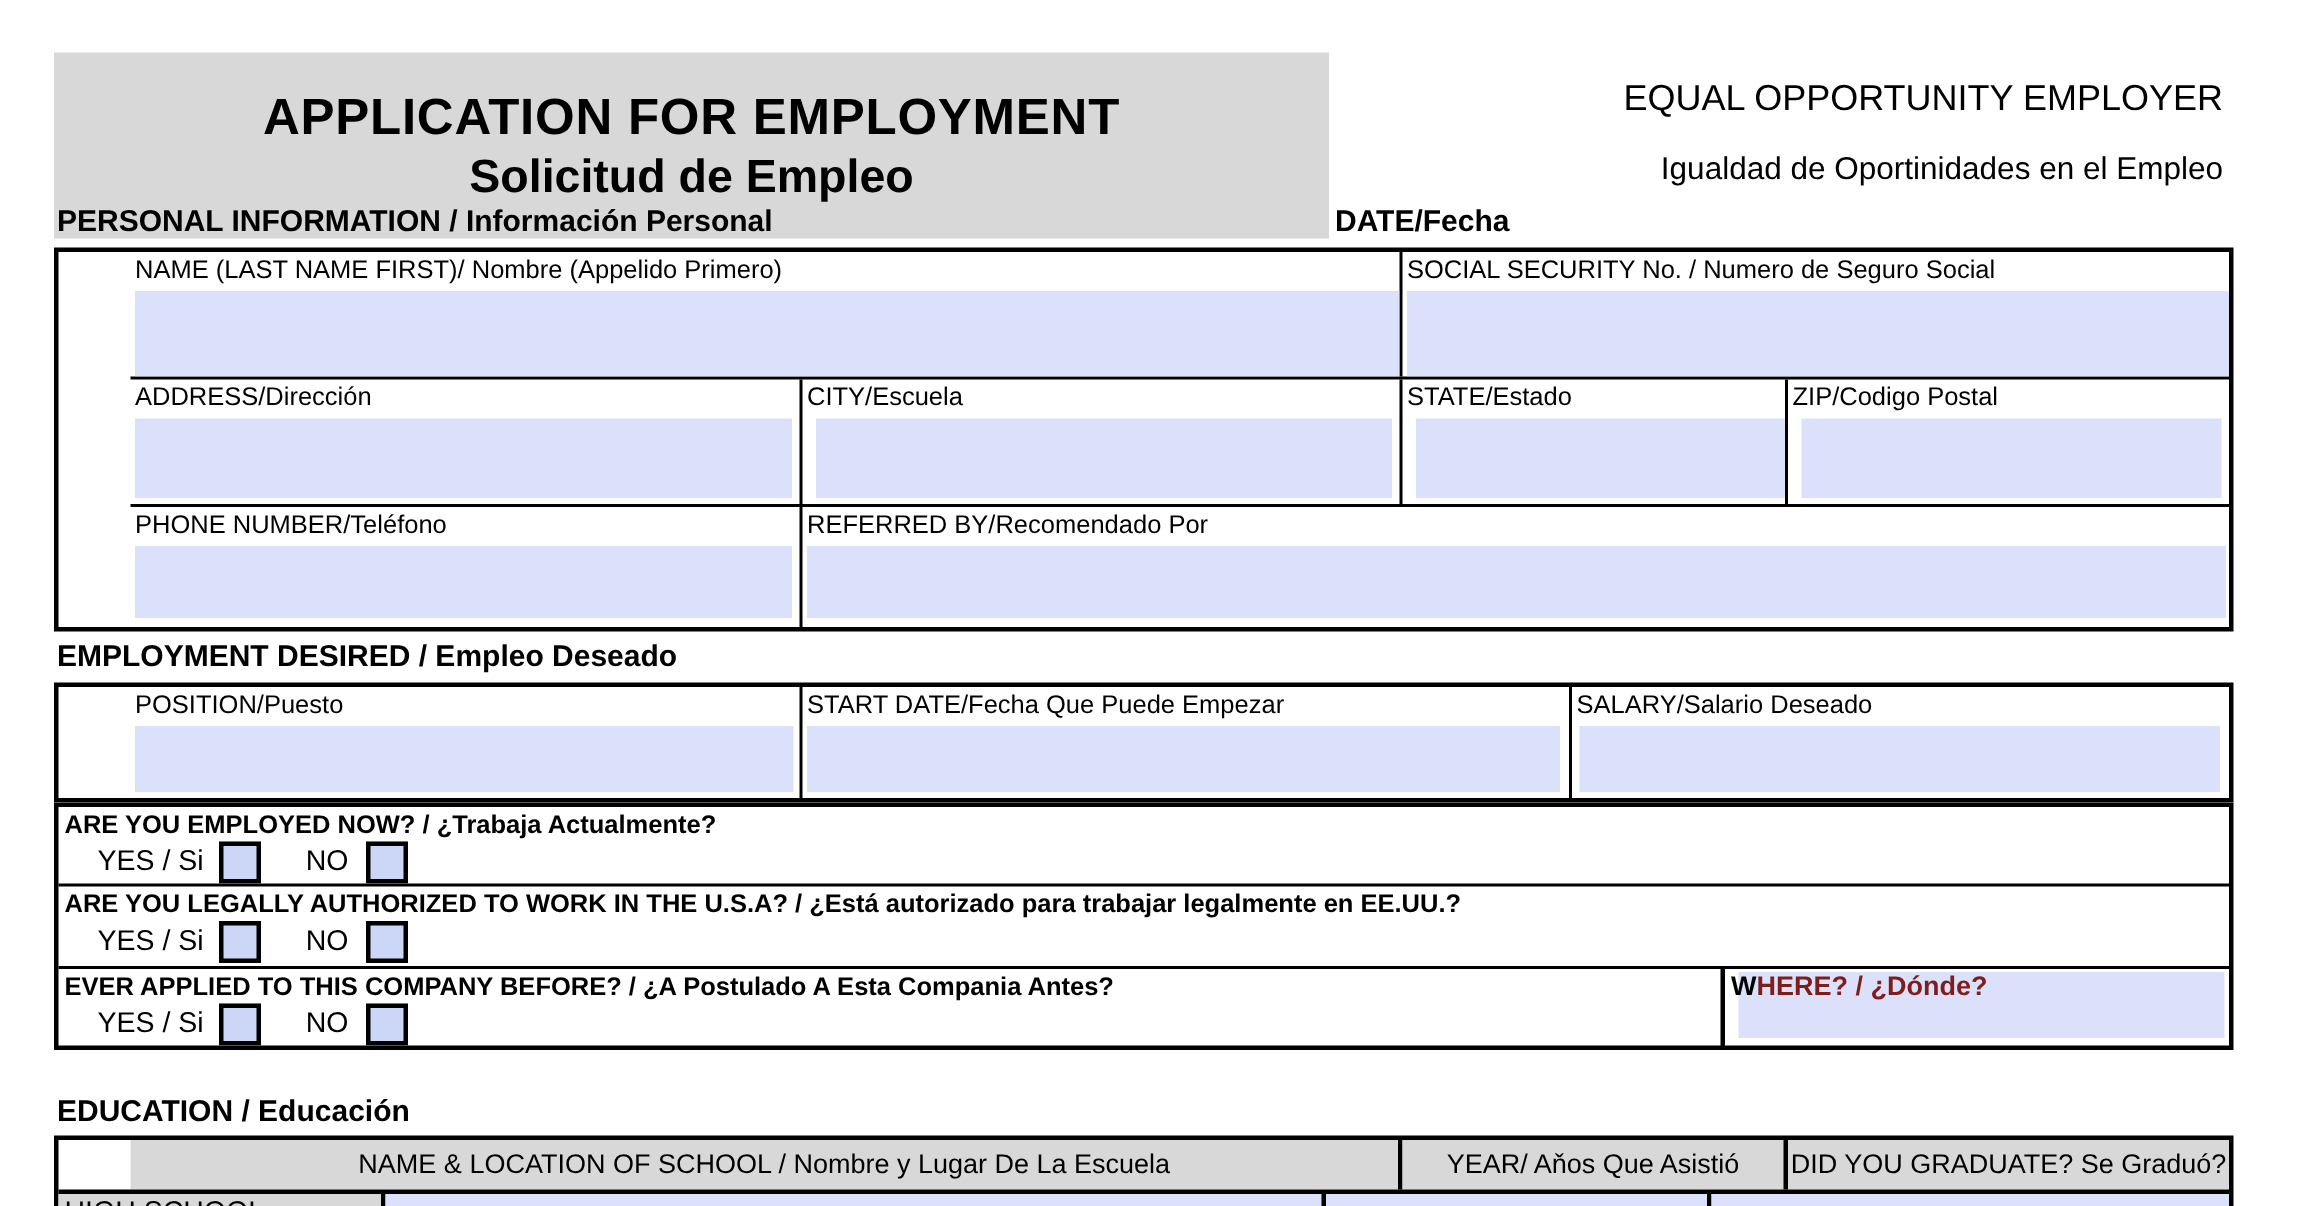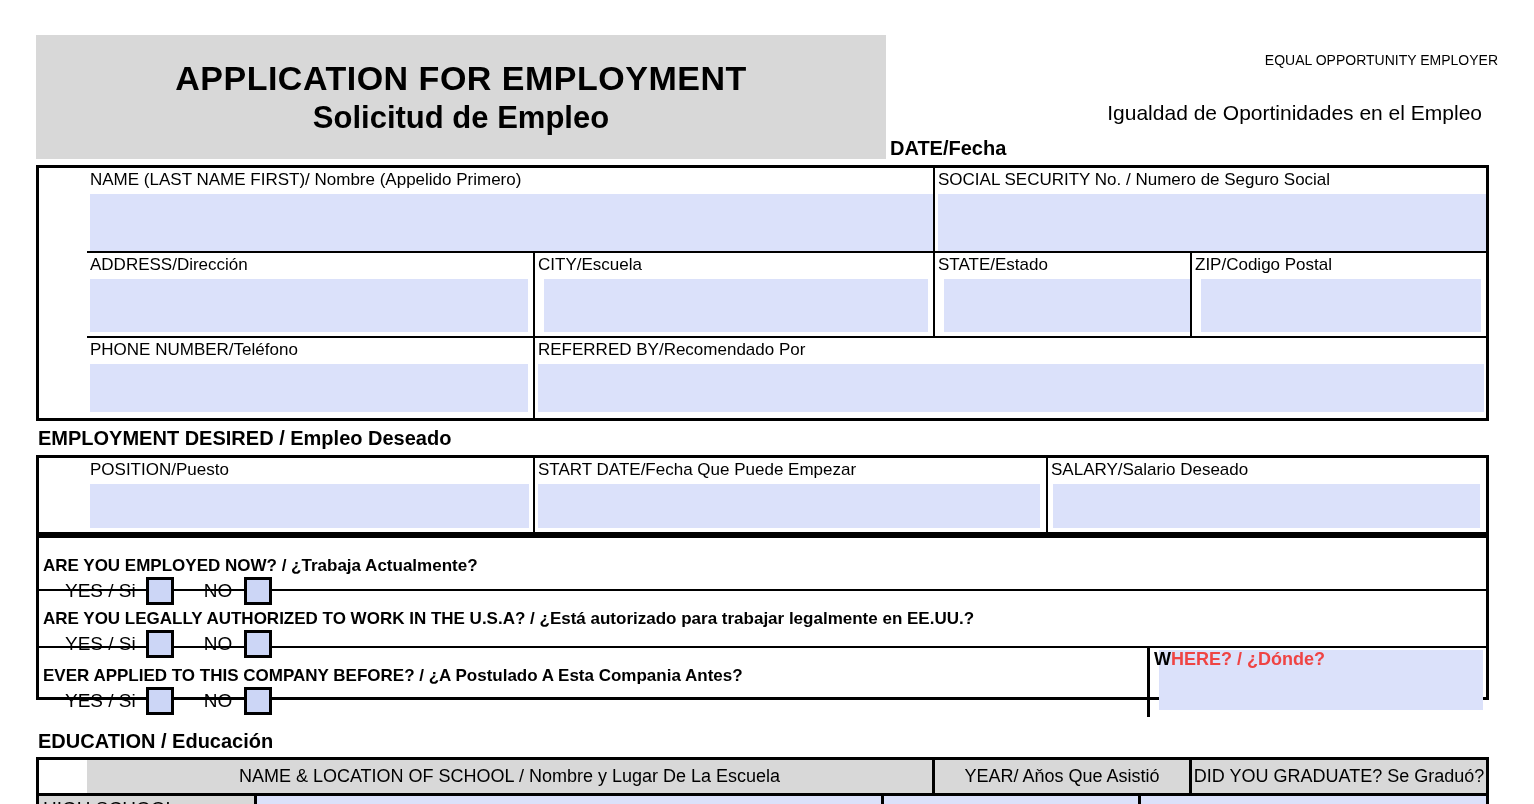--- a/index.html
+++ b/index.html
@@ -14,21 +14,21 @@
 
   
   .title-box {
     position: absolute; left: 36px; top: 35px; width: 850px; height: 124px;
     background: #d8d8d8;
     display: flex; flex-direction: column; justify-content: center; align-items: center;
   }
   .title-main { font-size: 34px; font-weight: bold; letter-spacing: 0.5px; }
   .title-sub  { font-size: 31px; font-weight: bold; margin-top: 2px; }
 
-  .eoe-1 { position: absolute; right: 36px; top: 52px;  font-size: 14px; }
+  .eoe-1 { position: absolute; right: 52px; top: 52px;  font-size: 24px; }
   .eoe-2 { position: absolute; right: 52px; top: 101px; font-size: 21px; }
 
   
   .sec-heading { position: absolute; font-size: 20px; font-weight: bold; }
 
   
   .ftable {
     position: absolute; left: 36px; width: 1453px;
     border: 3px solid #000; background: #fff;
     display: flex; flex-direction: column;
@@ -45,21 +45,21 @@
   .flabel { font-size: 17px; line-height: 22px; white-space: nowrap; }
   .ffill  {
     flex: 1; background: #dbe1fa;
     margin: 3px 5px 4px 1px;
   }
   .ffill.flush { margin: 3px 0 0 0; }
 
   
   .qrow { display: flex; border-bottom: 2px solid #000; }
   .qrow:last-child { border-bottom: none; }
-  .qcell { flex: 1; padding: 17px 0 2px 4px; }
+  .qcell { flex: 1; padding: 1px 0 2px 4px; }
   .qtext { font-size: 17px; font-weight: bold; line-height: 21px; white-space: nowrap; }
   .qanswers { display: flex; align-items: center; margin: 1px 0 0 22px; }
   .qlabel { font-size: 19px; }
   .qbox {
     width: 28px; height: 28px;
     background: #ccd6f6;
     border: 3px solid #000;
     margin-left: 10px;
   }
   .qbox.no { margin-left: 12px; }
@@ -67,21 +67,21 @@
   .where-cell {
     width: 339px; border-left: 3px solid #000;
     position: relative; overflow: hidden;
   }
   .where-fill {
     position: absolute; left: 9px; top: 2px; right: 3px; bottom: 7px;
     background: #dbe1fa;
   }
   .where-label {
     position: absolute; left: 4px; top: 1px;
-    font-size: 18px; font-weight: bold; color: #ef4444;
+    font-size: 18px; font-weight: bold; color: #7f1d1d;
     white-space: nowrap;
   }
   .where-label::first-letter { color: #000; }
 
   
   .edu-hcell {
     background: #d8d8d8;
     border-right: 3px solid #000;
     display: flex; align-items: center; justify-content: center;
     font-size: 18px; padding: 4px 2px; white-space: nowrap; overflow: hidden;
@@ -100,20 +100,21 @@
 
 <div id="page">
 
   <div class="title-box">
     <div class="title-main">APPLICATION FOR EMPLOYMENT</div>
     <div class="title-sub">Solicitud de Empleo</div>
   </div>
   <div class="eoe-1">EQUAL OPPORTUNITY EMPLOYER</div>
   <div class="eoe-2">Igualdad de Oportinidades en el Empleo</div>
 
+  <div class="sec-heading" style="left:38px; top:137px;">PERSONAL INFORMATION / Información Personal</div>
   <div class="sec-heading" style="left:890px; top:137px;">DATE/Fecha</div>
 
   <div class="ftable" style="top:165px; height:256px;">
     <div class="frow" style="height:85px;">
       <div class="fcell" style="width:848px;">
         <div class="flabel">NAME (LAST NAME FIRST)/ Nombre (Appelido Primero)</div>
         <div class="ffill flush"></div>
       </div>
       <div class="fcell" style="flex:1;">
         <div class="flabel">SOCIAL SECURITY No. / Numero de Seguro Social</div>

